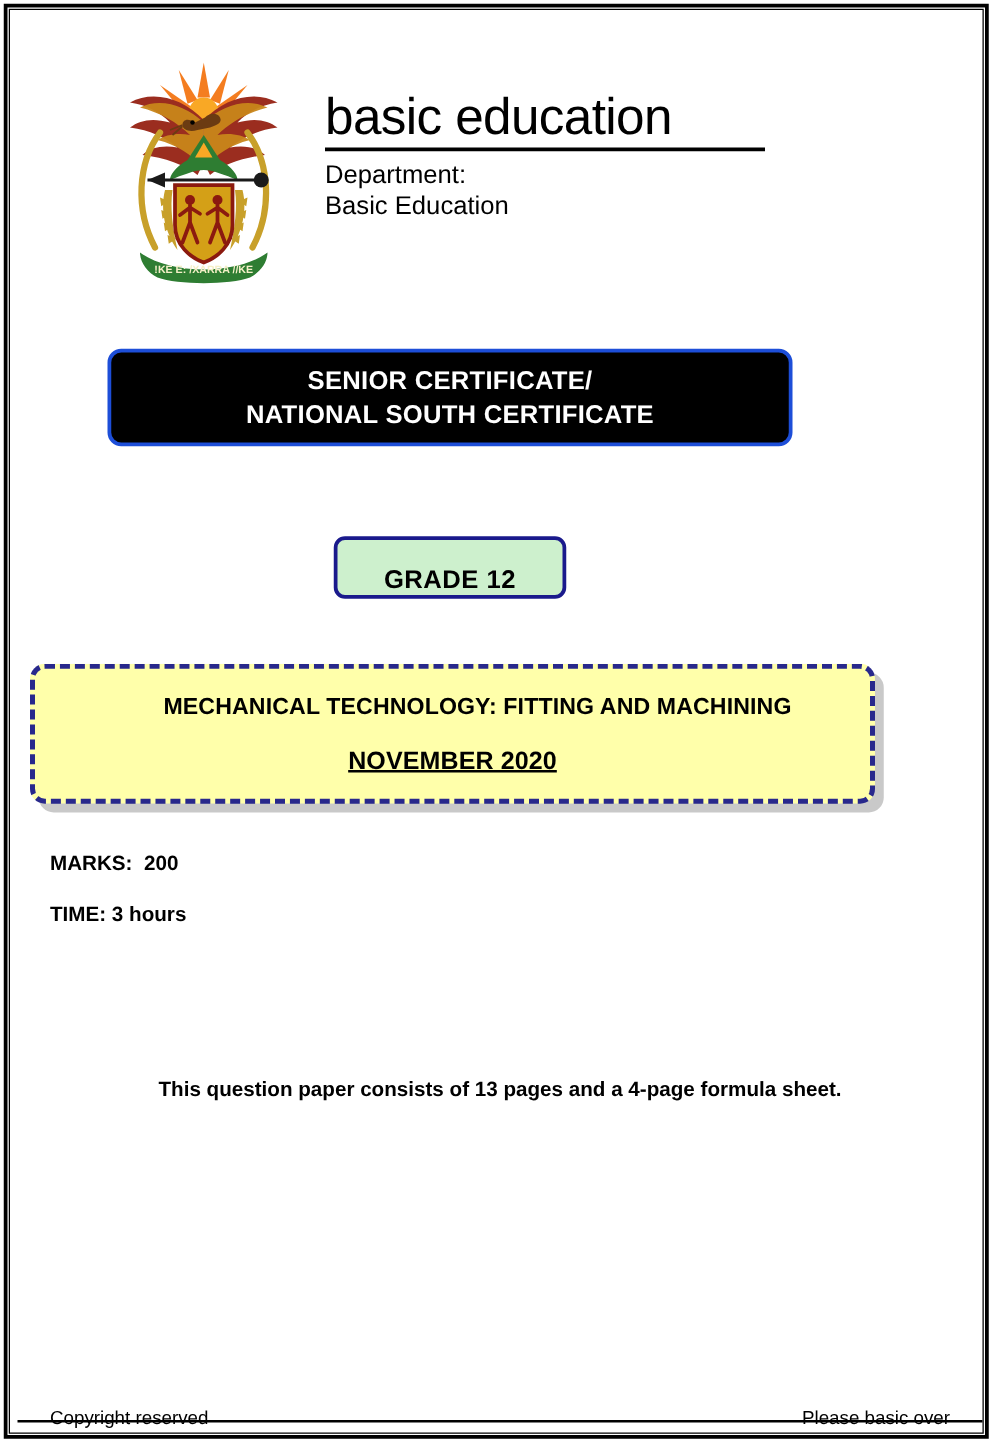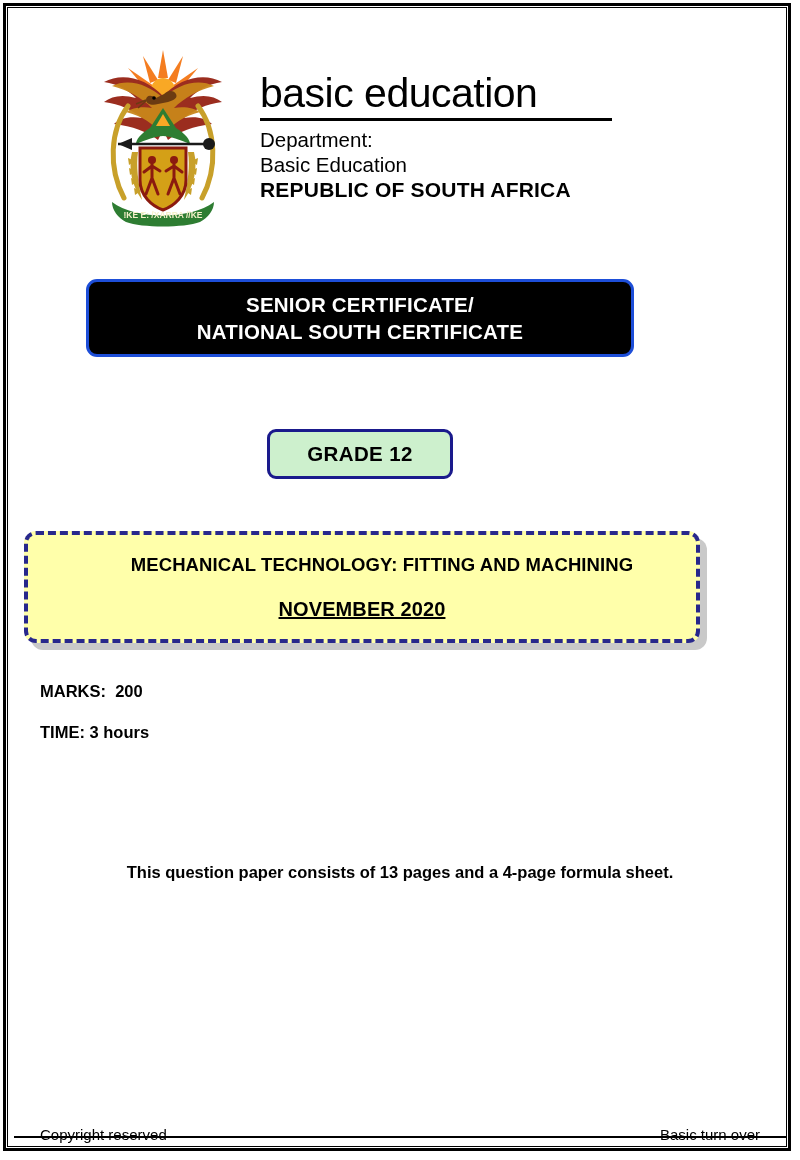--- a/index.html
+++ b/index.html
@@ -122,21 +122,21 @@
     position: absolute;
     left: 267px;
     top: 429px;
     width: 186px;
     height: 50px;
     background: #cdf0cd;
     border: 3px solid #1a1a8c;
     border-radius: 9px;
     box-sizing: border-box;
     display: flex;
-    align-items: center;
+    align-items: flex-end;
     justify-content: center;
   }
   .grade-label {
     font-size: 20.5px;
     font-weight: bold;
     letter-spacing: 0.4px;
     color: #000000;
   }
 
   
@@ -308,21 +308,20 @@
                  C96 184 54 184 38 178 C30 174 24 166 24 158 Z" fill="#2e7d32"></path>
         <text x="75" y="174" font-family="'Liberation Sans', sans-serif" font-size="8.5" font-weight="bold" fill="#f5f0c8" text-anchor="middle">!KE E: /XARRA //KE</text>
       </svg>
     </div>
 
     <div class="brand-block">
       <div class="brand-title">basic education</div>
       <div class="brand-rule"></div>
       <div class="brand-sub">Department:</div>
       <div class="brand-sub">Basic Education</div>
-      <div class="brand-country">REPUBLIC OF SOUTH AFRICA</div>
     </div>
   </div>
 
   <div class="cert-box">
     <div class="cert-line">SENIOR CERTIFICATE/</div>
     <div class="cert-line">NATIONAL SOUTH CERTIFICATE</div>
   </div>
 
   <div class="grade-box">
     <div class="grade-label">GRADE 12</div>
@@ -337,16 +336,16 @@
   </div>
 
   <div class="marks-line">MARKS:  200</div>
   <div class="time-line">TIME: 3 hours</div>
 
   <div class="pages-note">This question paper consists of 13 pages and a 4-page formula sheet.</div>
 
   <div class="footer-rule"></div>
   <div class="footer">
     <span>Copyright reserved</span>
-    <span>Basic turn over</span>
+    <span>Please basic over</span>
   </div>
 
 </div>
 
 </body></html>

